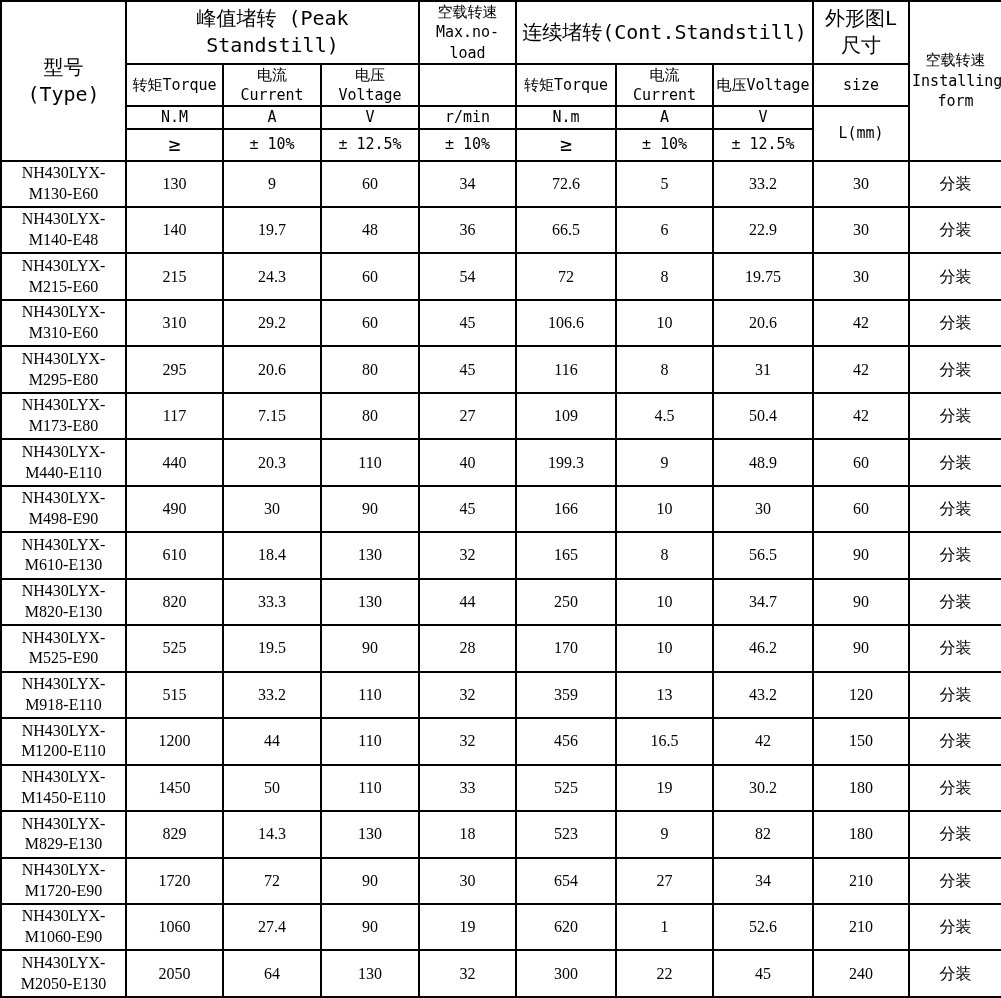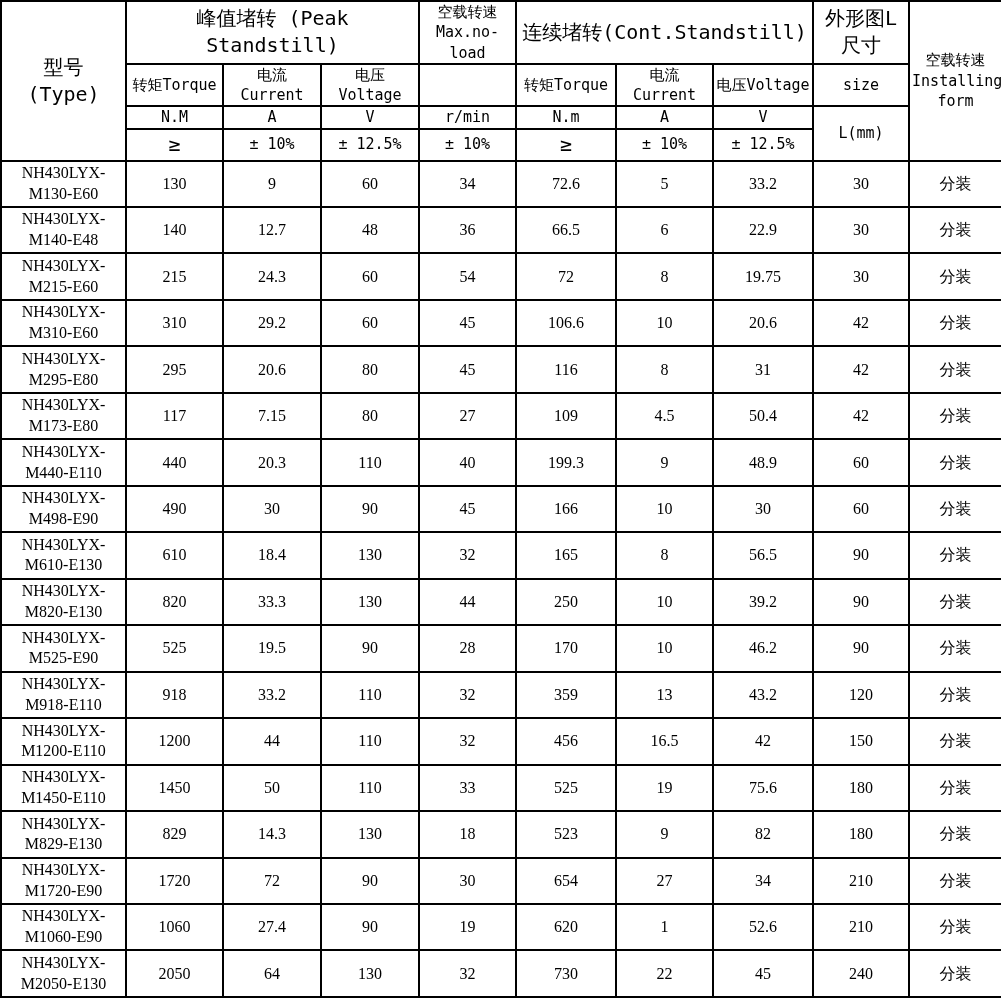--- a/index.html
+++ b/index.html
@@ -123,21 +123,21 @@
         <td>33.2</td>
         <td>30</td>
         <td>分装</td>
       </tr>
       <tr>
         <td class="model-cell">
           <div>NH430LYX-</div>
           <div>M140-E48</div>
         </td>
         <td>140</td>
-        <td>12.7</td>
+        <td>19.7</td>
         <td>48</td>
         <td>36</td>
         <td>66.5</td>
         <td>6</td>
         <td>22.9</td>
         <td>30</td>
         <td>分装</td>
       </tr>
       <tr>
         <td class="model-cell">
@@ -248,21 +248,21 @@
         <td class="model-cell">
           <div>NH430LYX-</div>
           <div>M820-E130</div>
         </td>
         <td>820</td>
         <td>33.3</td>
         <td>130</td>
         <td>44</td>
         <td>250</td>
         <td>10</td>
-        <td>39.2</td>
+        <td>34.7</td>
         <td>90</td>
         <td>分装</td>
       </tr>
       <tr>
         <td class="model-cell">
           <div>NH430LYX-</div>
           <div>M525-E90</div>
         </td>
         <td>525</td>
         <td>19.5</td>
@@ -272,21 +272,21 @@
         <td>10</td>
         <td>46.2</td>
         <td>90</td>
         <td>分装</td>
       </tr>
       <tr>
         <td class="model-cell">
           <div>NH430LYX-</div>
           <div>M918-E110</div>
         </td>
-        <td>918</td>
+        <td>515</td>
         <td>33.2</td>
         <td>110</td>
         <td>32</td>
         <td>359</td>
         <td>13</td>
         <td>43.2</td>
         <td>120</td>
         <td>分装</td>
       </tr>
       <tr>
@@ -308,21 +308,21 @@
         <td class="model-cell">
           <div>NH430LYX-</div>
           <div>M1450-E110</div>
         </td>
         <td>1450</td>
         <td>50</td>
         <td>110</td>
         <td>33</td>
         <td>525</td>
         <td>19</td>
-        <td>75.6</td>
+        <td>30.2</td>
         <td>180</td>
         <td>分装</td>
       </tr>
       <tr>
         <td class="model-cell">
           <div>NH430LYX-</div>
           <div>M829-E130</div>
         </td>
         <td>829</td>
         <td>14.3</td>
@@ -366,20 +366,20 @@
       </tr>
       <tr>
         <td class="model-cell">
           <div>NH430LYX-</div>
           <div>M2050-E130</div>
         </td>
         <td>2050</td>
         <td>64</td>
         <td>130</td>
         <td>32</td>
-        <td>730</td>
+        <td>300</td>
         <td>22</td>
         <td>45</td>
         <td>240</td>
         <td>分装</td>
       </tr>
     </tbody>
 </table>
 
 </body></html>

